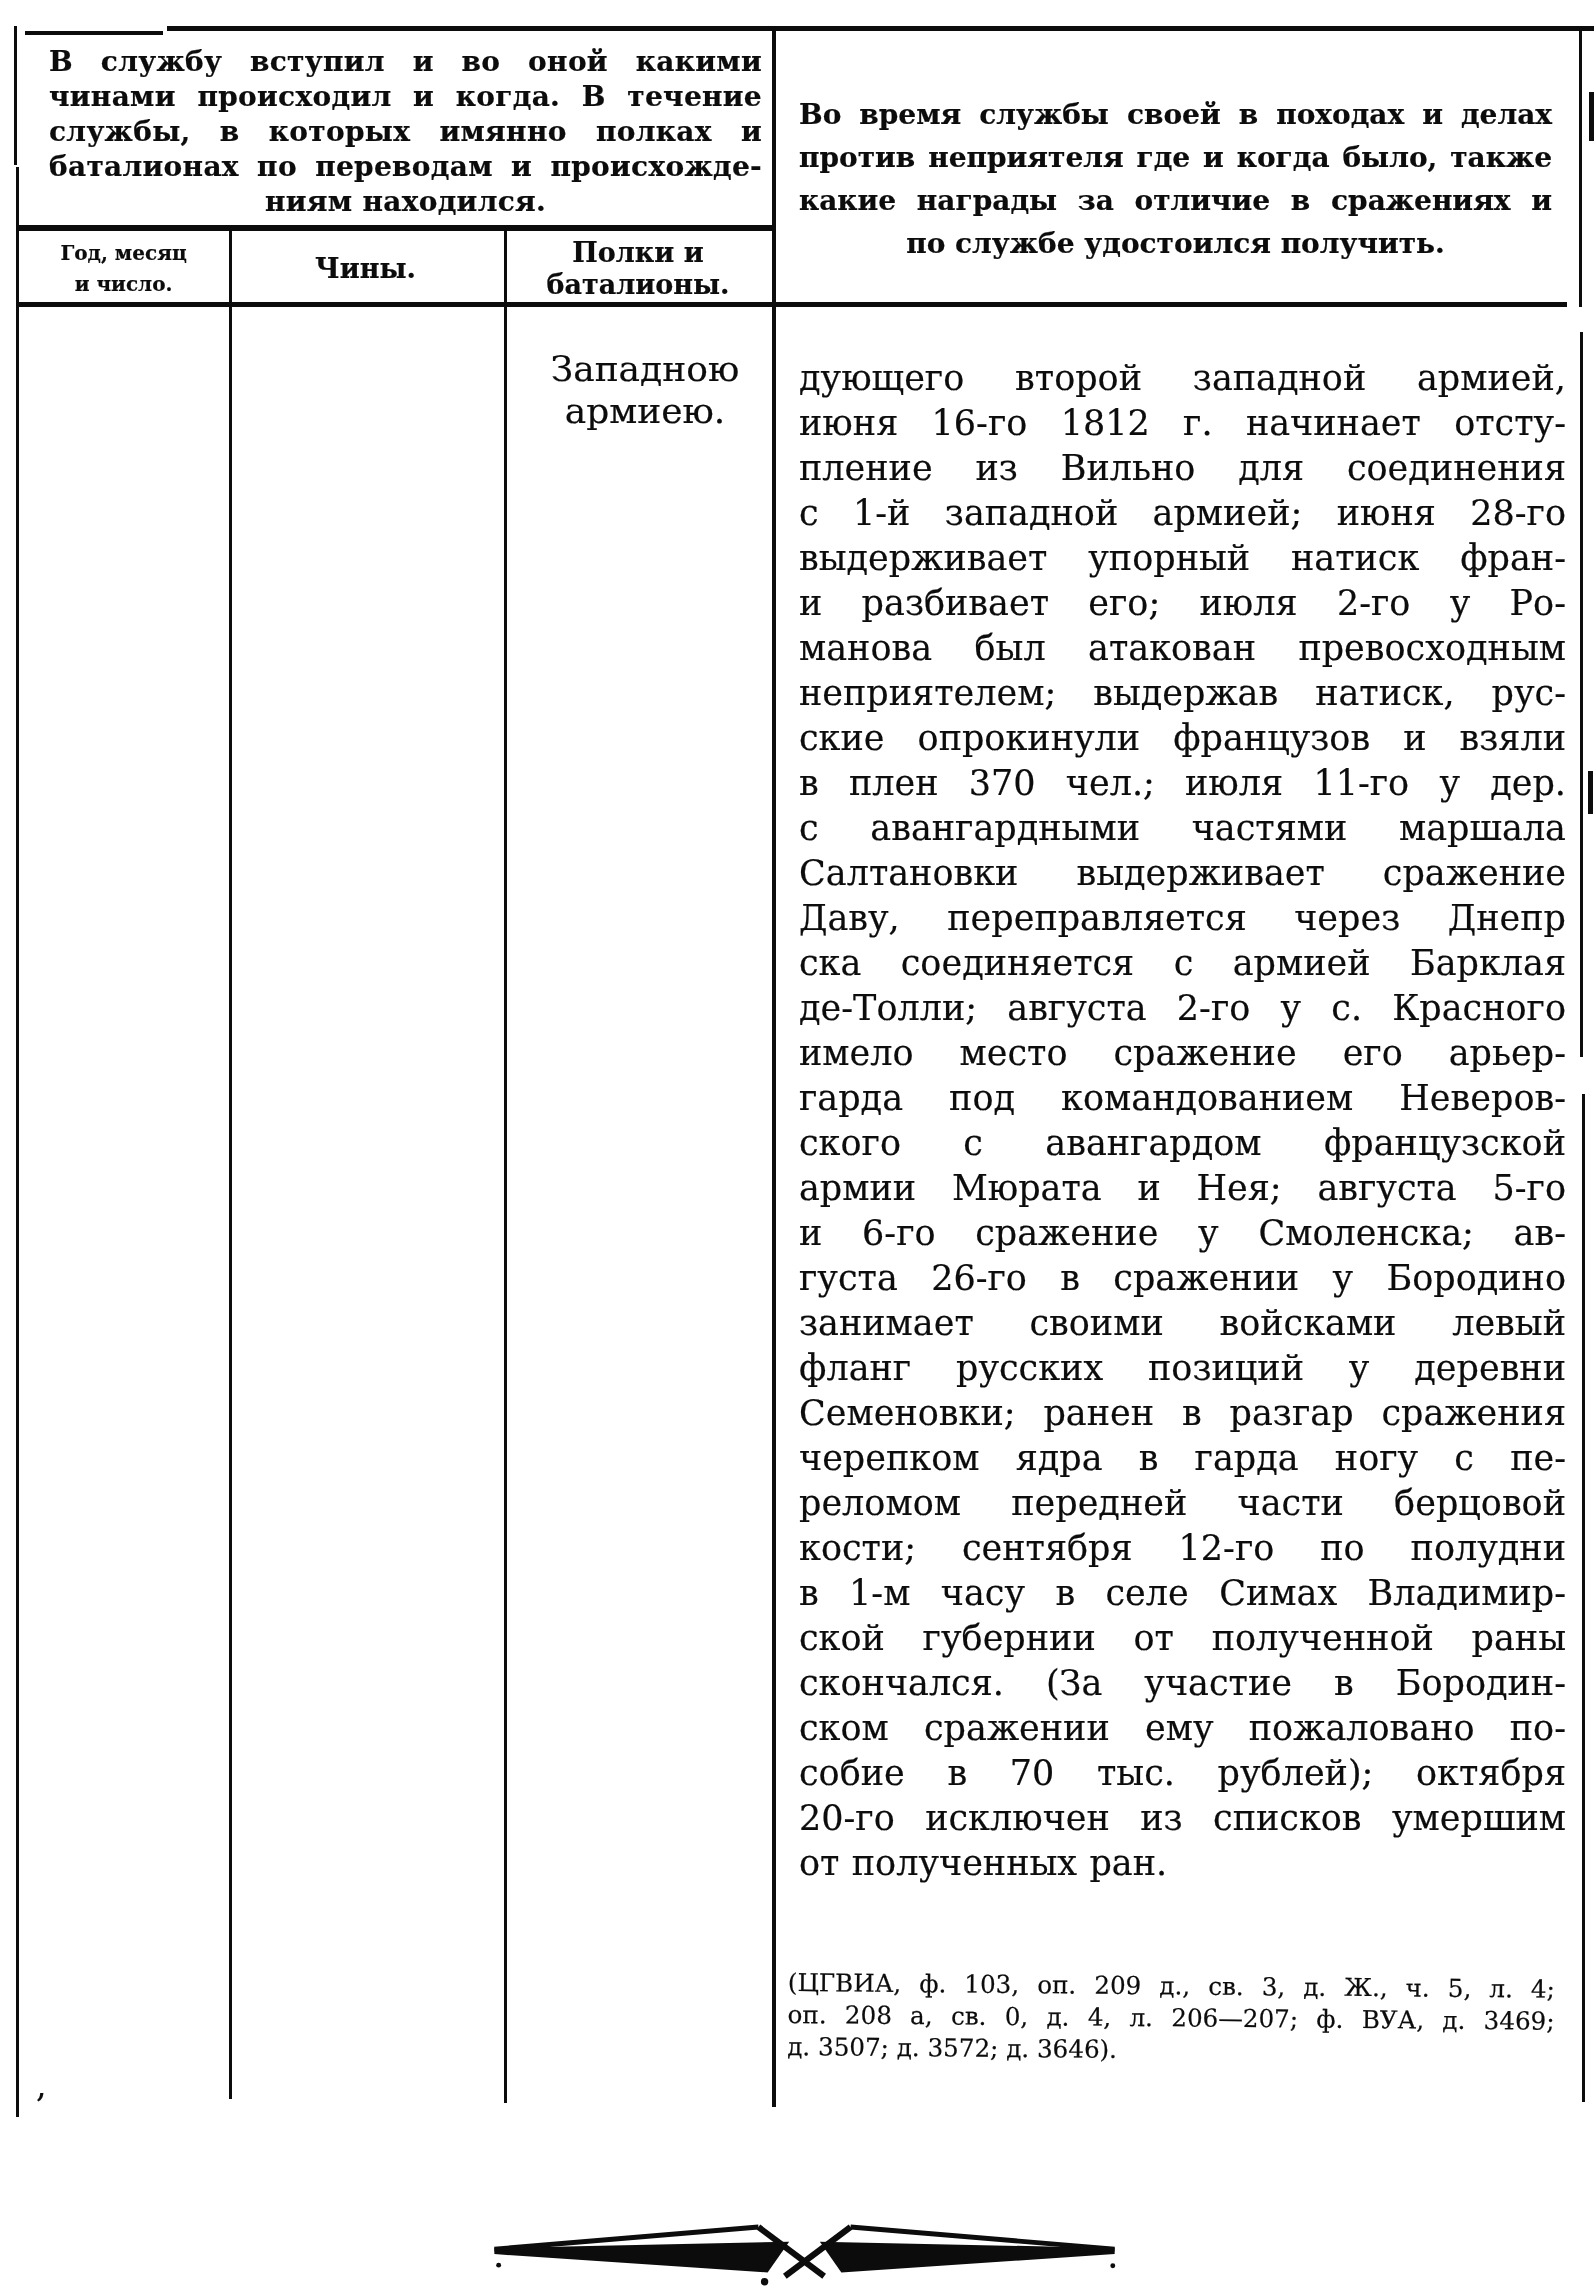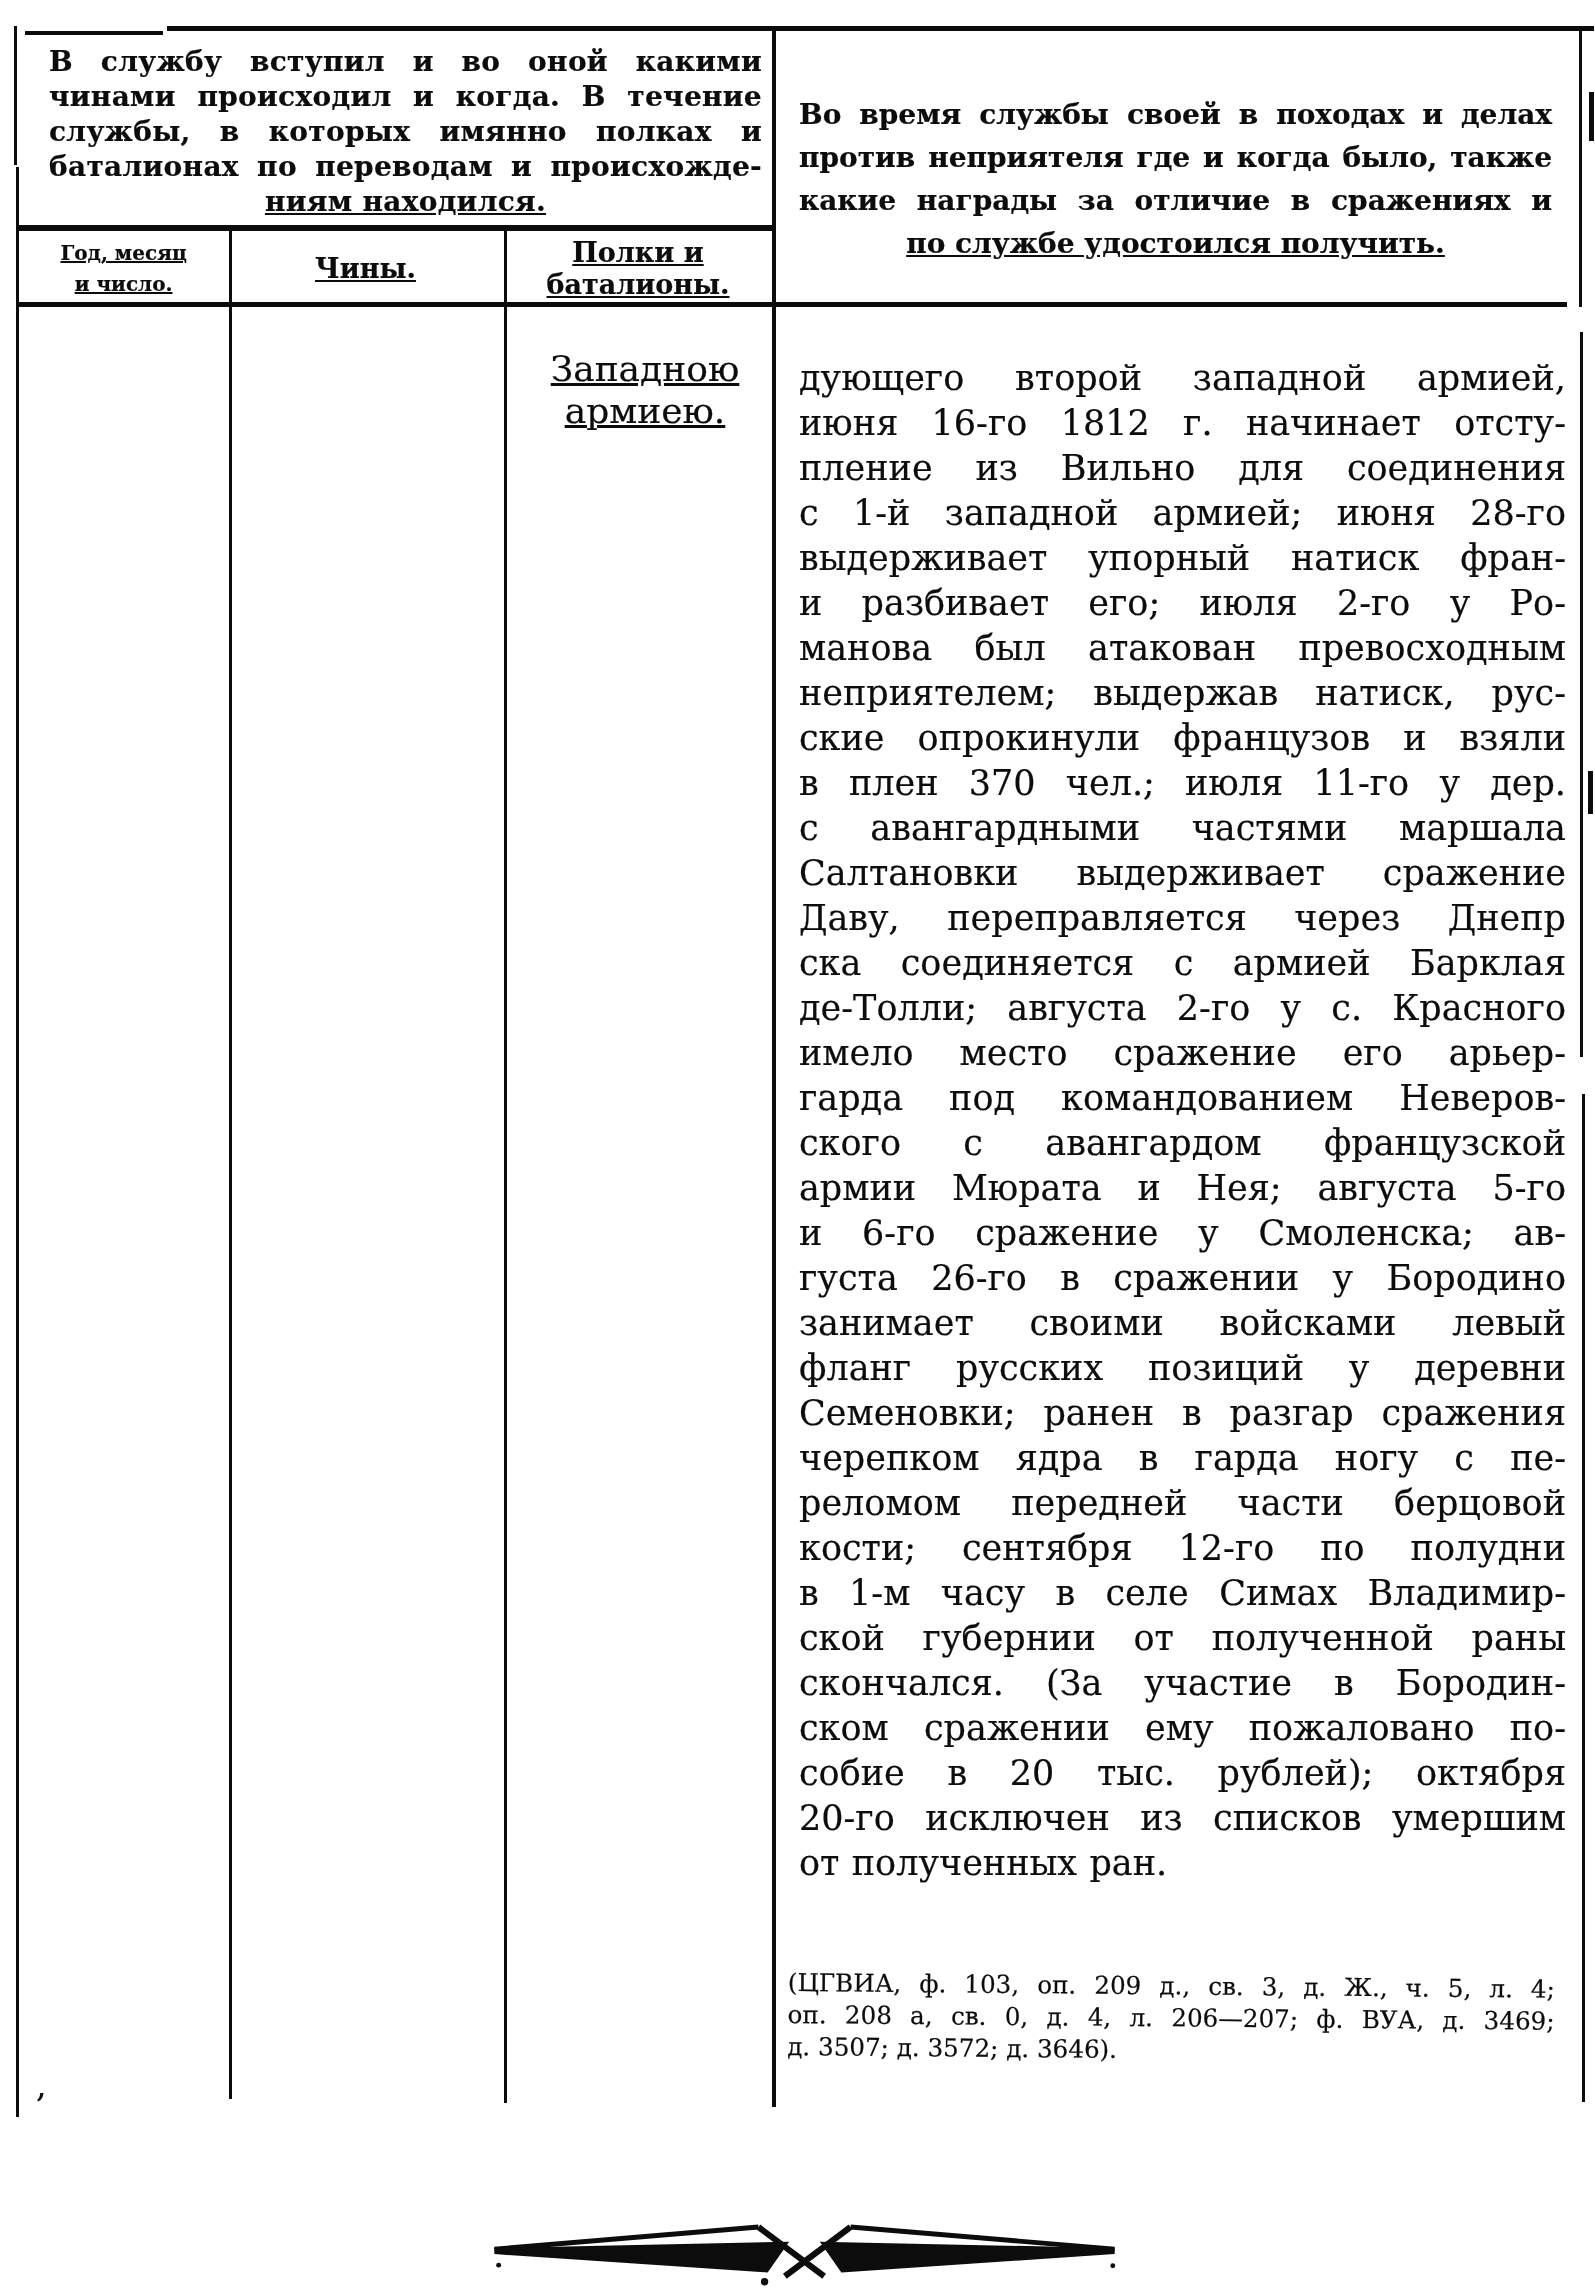--- a/index.html
+++ b/index.html
@@ -9,21 +9,21 @@
     font-family:"DejaVu Serif","Liberation Serif",serif;
     color:#0c0c0c;
     position:relative;
     overflow:hidden;
   }
   .page { position:absolute; inset:0; -webkit-text-stroke:0.2px #0c0c0c; }
   .rule { position:absolute; background:#0c0c0c; }
   .tb { position:absolute; }
   .hdr { font-weight:bold; }
   .jl { text-align:justify; text-align-last:justify; }
-  .cl { text-align:center; text-align-last:center;text-decoration:underline; }
+  .cl { text-align:center; text-align-last:center; }
   .ll { text-align:left; text-align-last:left; }
 
   #left-header { left:49px; top:44px; width:713px; font-size:28px; line-height:35px; letter-spacing:0.3px; }
   #right-header { left:799px; top:93px; width:753px; font-size:28px; line-height:43px; }
 
   #sub-date { left:24.6px; top:238px; width:198px; font-size:20px; line-height:31px; }
   #sub-ranks { left:233px; top:253px; width:265px; font-size:27px; line-height:31px; }
   #sub-regiments { left:509px; top:237px; width:258px; font-size:27px; line-height:32px; }
 
   #regiment-cell { left:522px; top:348px; width:246px; font-size:36px; line-height:42px; }
@@ -115,21 +115,21 @@
     <div class="rl jl">занимает своими войсками левый</div>
     <div class="rl jl">фланг русских позиций у деревни</div>
     <div class="rl jl">Семеновки; ранен в разгар сражения</div>
     <div class="rl jl">черепком ядра в гарда ногу с пе-</div>
     <div class="rl jl">реломом передней части берцовой</div>
     <div class="rl jl">кости; сентября 12-го по полудни</div>
     <div class="rl jl">в 1-м часу в селе Симах Владимир-</div>
     <div class="rl jl">ской губернии от полученной раны</div>
     <div class="rl jl">скончался. (За участие в Бородин-</div>
     <div class="rl jl">ском сражении ему пожаловано по-</div>
-    <div class="rl jl">собие в 20 тыс. рублей); октября</div>
+    <div class="rl jl">собие в 70 тыс. рублей); октября</div>
     <div class="rl jl">20-го исключен из списков умершим</div>
     <div class="rl ll">от полученных ран.</div>
   </div>
 
   <div class="tb" id="citation">
     <div class="jl">(ЦГВИА, ф. 103, оп. 209 д., св. 3, д. Ж., ч. 5, л. 4;</div>
     <div class="jl">оп. 208 а, св. 0, д. 4, л. 206—207; ф. ВУА, д. 3469;</div>
     <div class="ll">д. 3507; д. 3572; д. 3646).</div>
   </div>
 

